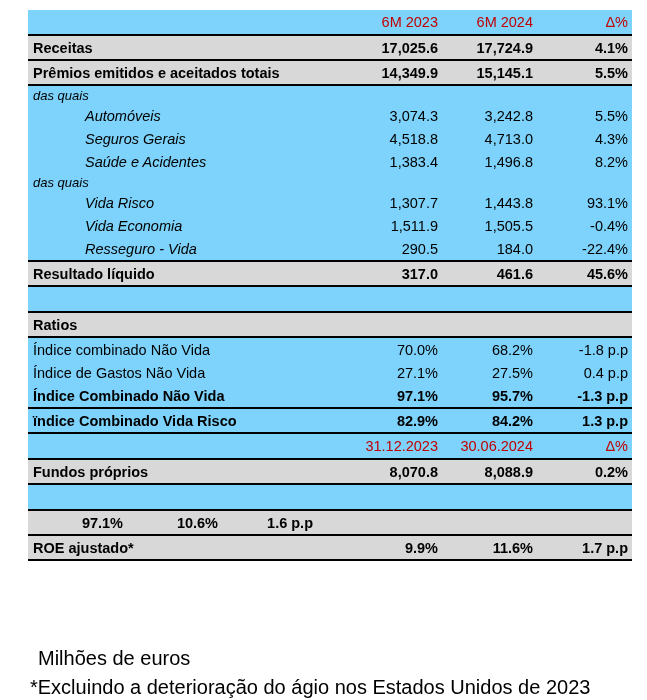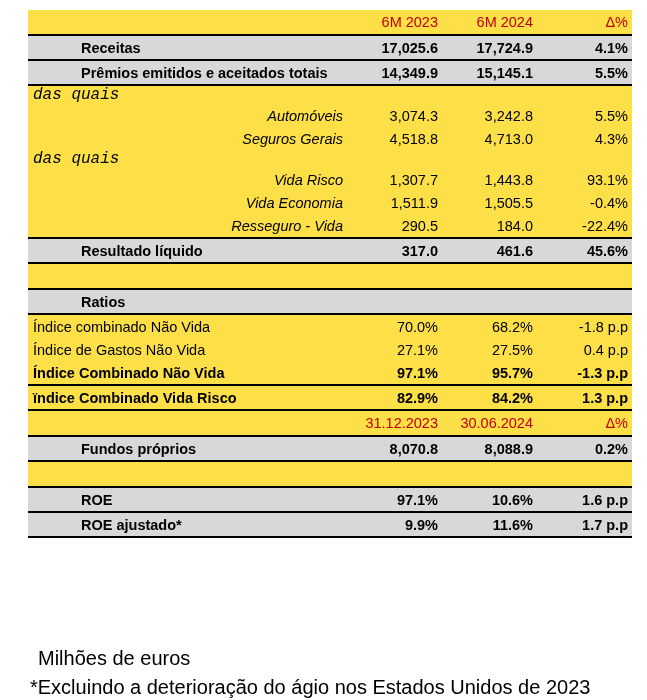--- a/index.html
+++ b/index.html
@@ -2,31 +2,31 @@
 <html style="--accent-red: #c00000; --row-gray: #d8d8d8; --border-black: #000000;"><head>
 <meta charset="utf-8">
 <style>
   html, body { margin:0; padding:0; background:#ffffff; }
   body { font-family:"Liberation Sans", sans-serif; color:#000; }
   .page { position:relative; width:647px; height:700px; background:#fff; overflow:hidden; }
 
   .fin-table { position:absolute; left:28px; top:10px; width:604px; }
 
   .row { display:flex; align-items:center; height:23px; font-size:14.5px;
-         padding-right:4px; background:#fde047; }
+         padding-right:4px; background:#7dd3fc; }
   .c1 { flex:1; min-width:0; padding-left:5px; white-space:nowrap; overflow:hidden; }
   .c2, .c3, .c4 { width:95px; flex:none; text-align:right; white-space:nowrap; }
 
-  .gray   { background:var(--row-gray, #d8d8d8);padding-left:48px; }
+  .gray   { background:var(--row-gray, #d8d8d8); }
   .bold   { font-weight:bold; }
   .bt     { border-top:2px solid var(--border-black, #000); }
   .bb     { border-bottom:2px solid var(--border-black, #000); }
   .italic .c1 { font-style:italic; }
-  .indent .c1 { padding-left:57px;text-align:right; }
-  .small  { height:18px; font-size:16px;font-family:Liberation Mono, monospace; }
+  .indent .c1 { padding-left:57px; }
+  .small  { height:18px; font-size:13px; }
   .colheader { height:24px; }
   .colheader .c2, .colheader .c3, .colheader .c4 { color:var(--accent-red, #c00000); }
   .spacer { height:24px; }
 
   .footnotes { position:absolute; left:30px; top:644px; 
                font-size:20px; line-height:1.45; }
   .fn-units { margin-left:8px; }
 </style>
 </head>
 <body>
@@ -62,20 +62,26 @@
         <div class="c1">Automóveis</div>
         <div class="c2">3,074.3</div>
         <div class="c3">3,242.8</div>
         <div class="c4">5.5%</div>
       </div>
       <div class="row italic indent">
         <div class="c1">Seguros Gerais</div>
         <div class="c2">4,518.8</div>
         <div class="c3">4,713.0</div>
         <div class="c4">4.3%</div>
+      </div>
+      <div class="row italic indent">
+        <div class="c1">Saúde e Acidentes</div>
+        <div class="c2">1,383.4</div>
+        <div class="c3">1,496.8</div>
+        <div class="c4">8.2%</div>
       </div>
       <div class="row italic small">
         <div class="c1">das quais</div>
         <div class="c2"></div>
         <div class="c3"></div>
         <div class="c4"></div>
       </div>
       <div class="row italic indent">
         <div class="c1">Vida Risco</div>
         <div class="c2">1,307.7</div>
@@ -138,21 +144,20 @@
         <div class="c4">Δ%</div>
       </div>
       <div class="row gray bold bt bb">
         <div class="c1">Fundos próprios</div>
         <div class="c2">8,070.8</div>
         <div class="c3">8,088.9</div>
         <div class="c4">0.2%</div>
       </div>
       <div class="row spacer"></div>
       <div class="row gray bold bt bb">
-        <div class="c1">ROE</div>
         <div class="c2">97.1%</div>
         <div class="c3">10.6%</div>
         <div class="c4">1.6 p.p</div>
       </div>
       <div class="row gray bold bb">
         <div class="c1">ROE ajustado*</div>
         <div class="c2">9.9%</div>
         <div class="c3">11.6%</div>
         <div class="c4">1.7 p.p</div>
       </div>

